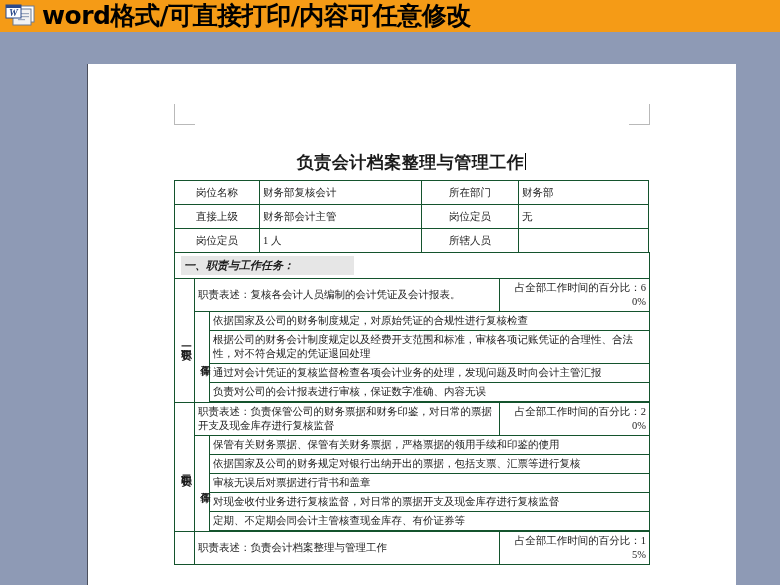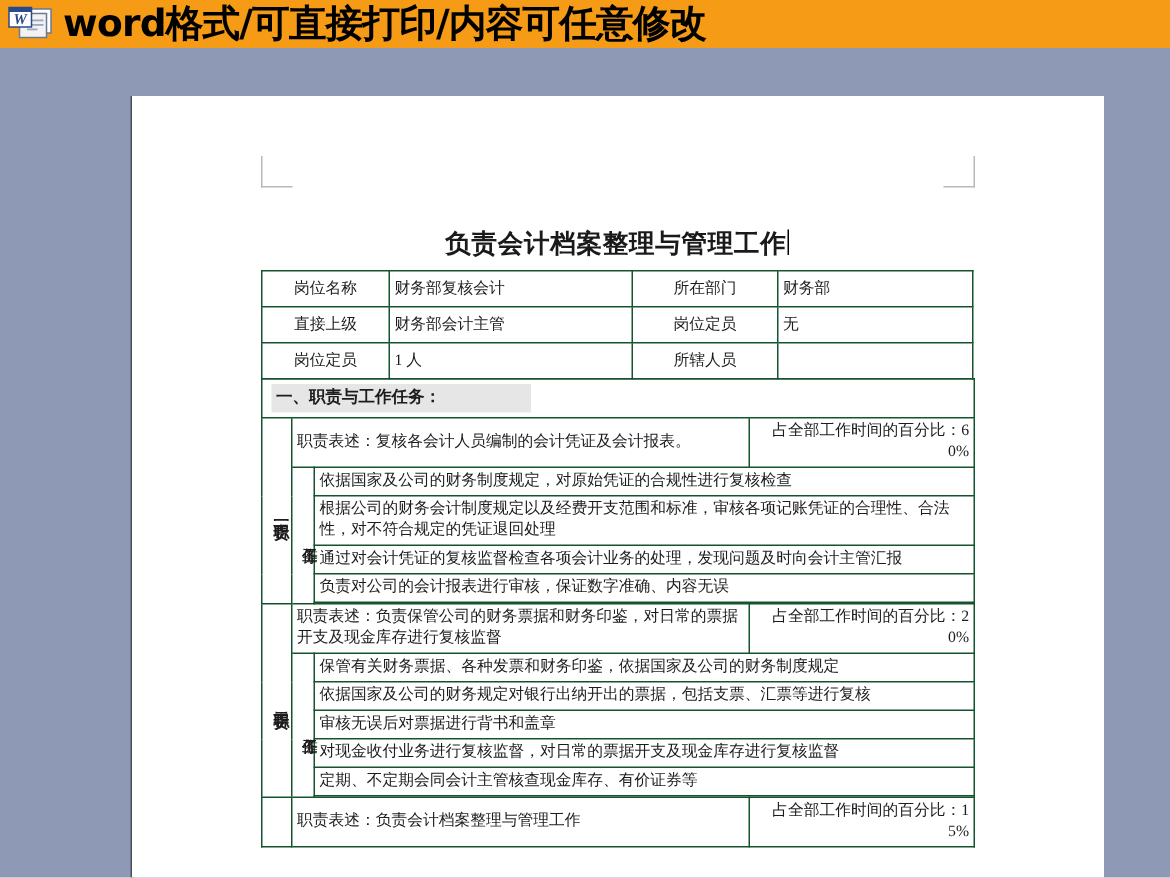--- a/index.html
+++ b/index.html
@@ -73,21 +73,21 @@
     padding:2px 3px;
     vertical-align:middle;
     word-break:break-all;
   }
   td.ctr{}
   td.lbl{text-align:center;}
   tr.h td{height:19px;}
 
   
   td.sect{
-    padding:0;border:1px solid #9a9a9a;
+    padding:0;border:1px solid #9a9a9a;font-style:italic;
   }
   .sect-inner{
     display:block;
     font-weight:bold;
     font-size:11px;
     line-height:17px;
     padding:1px 2px 1px 3px;
   }
   .sect-hl{background:#e6e6e6;display:inline-block;padding:1px 60px 1px 3px;}
 
@@ -209,21 +209,21 @@
           <td class="vert" rowspan="7">
             <span style="writing-mode:vertical-rl;text-orientation:upright;margin:0 auto;line-height:16px;">职责二</span>
           </td>
           <td class="desc" colspan="2">职责表述：负责保管公司的财务票据和财务印鉴，对日常的票据开支及现金库存进行复核监督</td>
           <td class="pct">占全部工作时间的百分比：20%</td>
         </tr>
         <tr>
           <td class="vtask" rowspan="6">
             <span style="writing-mode:vertical-rl;text-orientation:upright;margin:0 auto;line-height:14px;">工作任务</span>
           </td>
-          <td class="item" colspan="2">保管有关财务票据、各种发票和财务印鉴，依据国家及公司的财务制度规定</td>
+          <td class="item" colspan="2">保管有关财务票据、保管有关财务票据，严格票据的领用手续和印鉴的使用</td>
         </tr>
         <tr>
           <td class="item" colspan="2">依据国家及公司的财务规定对银行出纳开出的票据，包括支票、汇票等进行复核</td>
         </tr>
         <tr>
           <td class="item" colspan="2">审核无误后对票据进行背书和盖章</td>
         </tr>
         <tr>
           <td class="item" colspan="2">对现金收付业务进行复核监督，对日常的票据开支及现金库存进行复核监督</td>
         </tr>

